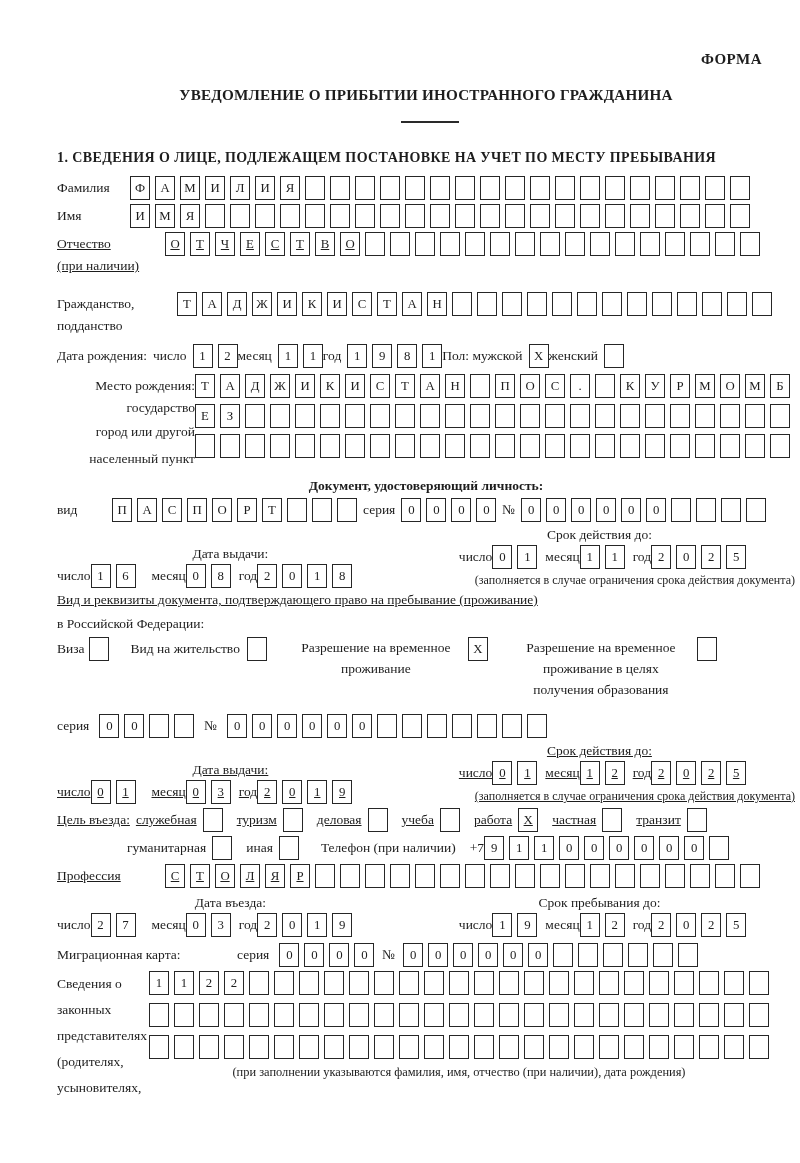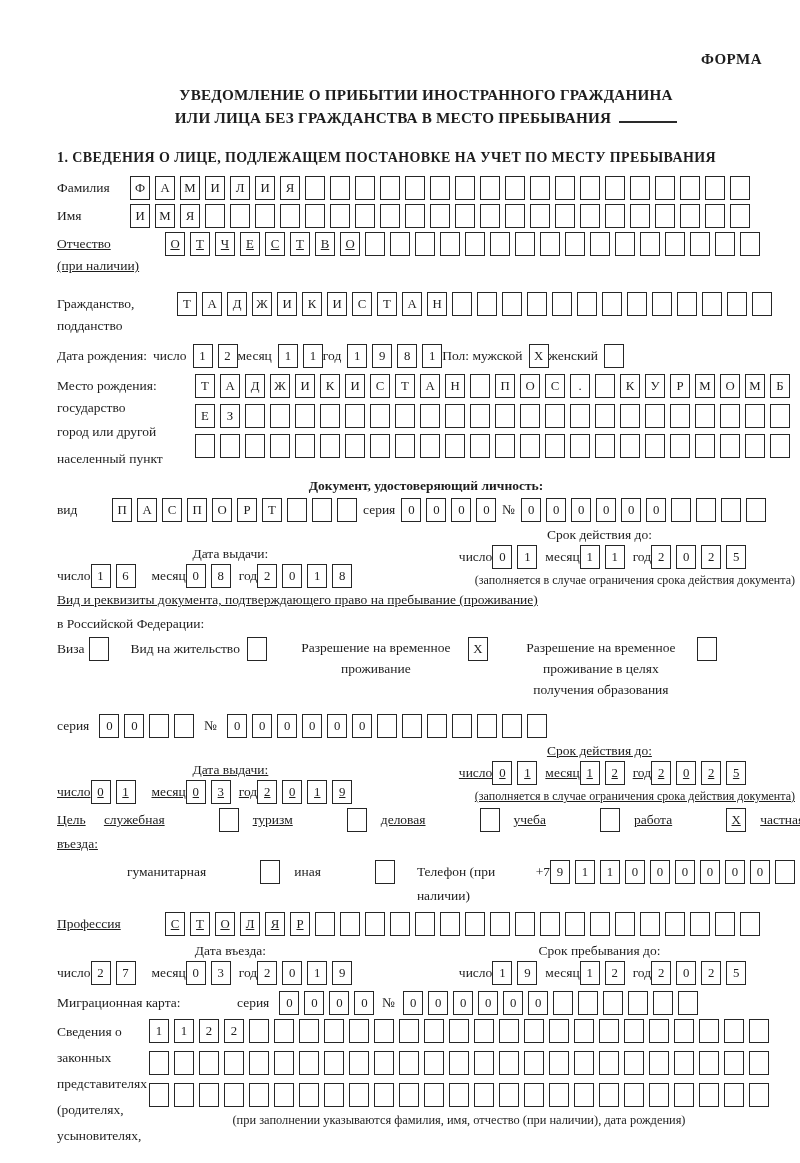--- a/index.html
+++ b/index.html
@@ -17,21 +17,21 @@
   .hdr .small.first{margin-top:3px;}
   .forma{font-weight:bold;text-align:right;padding-right:33px;margin-top:15px;font-size:15px;letter-spacing:.5px;}
   
   .title{text-align:center;font-weight:bold;font-size:15.2px;line-height:23px;margin-top:15px;letter-spacing:.2px;}
   .title-underline{display:inline-block;width:58px;border-bottom:2px solid #2a2a2a;margin-left:8px;vertical-align:baseline;}
   .sec-heading{font-weight:bold;font-size:14px;margin-top:21px;letter-spacing:.4px;}
   
   .row{display:flex;align-items:flex-start;}
   .lbl{flex:0 0 auto;line-height:24px;}
   .lbl .l2{line-height:20px;}
-  .w73{width:73px;} .w108{width:108px;} .w138{width:138px;} .w55{width:55px;} .w92{width:92px;} .w150{width:150px;}
+  .w73{width:73px;} .w108{width:108px;} .w138{width:138px;text-align:right;} .w55{width:55px;} .w92{width:92px;} .w150{width:150px;}
   .cells{display:flex;gap:5px;flex:0 0 auto;}
   .cell{
     flex:0 0 auto;width:20px;height:24px;box-sizing:border-box;
     border:1.8px solid #262626;background:#fff;
     display:flex;align-items:center;justify-content:center;
     font-size:12.8px;
   }
   .stack{display:flex;flex-direction:column;gap:6px;}
   .inl{display:flex;align-items:center;}
   .inl .t{margin:0 6px 0 0;line-height:24px;}
@@ -42,36 +42,36 @@
   .datehead{text-align:center;line-height:17px;}
   .dateline{display:flex;align-items:center;margin-top:2px;}
   .note{font-size:12px;line-height:16px;text-align:right;margin-top:3px;}
   
   .opts{display:flex;align-items:flex-start;margin-top:5px;}
   .opt{display:flex;align-items:flex-start;}
   .opt .olbl{line-height:24px;margin-right:7px;}
   .opt .wrapc{text-align:center;line-height:21px;}
   .w175{width:178px;}
   
-  .purp{display:flex;align-items:center;gap:48px;}
+  .purp{display:flex;align-items:center;}
   .purp .olbl{margin:0 6px 0 14px;line-height:24px;}
   
   .rep-note{font-size:12.4px;margin-top:6px;text-align:center;}
   .mt2{margin-top:16px;gap:12px;} .mt4{margin-top:4px;} .mt5{margin-top:4px;text-decoration:underline;} .mt6{margin-top:6px;} .mt8{margin-top:8px;} .mt10{margin-top:10px;}
 </style>
 </head>
 <body>
 
 <div class="page">
 
   <div class="forma">ФОРМА</div>
 
   <div class="title">
     <div>УВЕДОМЛЕНИЕ О ПРИБЫТИИ ИНОСТРАННОГО ГРАЖДАНИНА</div>
-    <div><span>ИЛИ ЛИЦА БЕЗ ГРАЖДАНСТВА В МЕСТО ПРЕБЫВАНИЯ</span><span class="title-underline"></span></div>
+    <div><span class="title-underline"></span></div>
   </div>
 
   <div class="sec-heading">1. СВЕДЕНИЯ О ЛИЦЕ, ПОДЛЕЖАЩЕМ ПОСТАНОВКЕ НА УЧЕТ ПО МЕСТУ ПРЕБЫВАНИЯ</div>
 
   <div class="row mt10">
     <div class="lbl w73">Фамилия</div>
     <div class="cells">
         <div class="cell">Ф</div>
         <div class="cell">А</div>
         <div class="cell">М</div>

